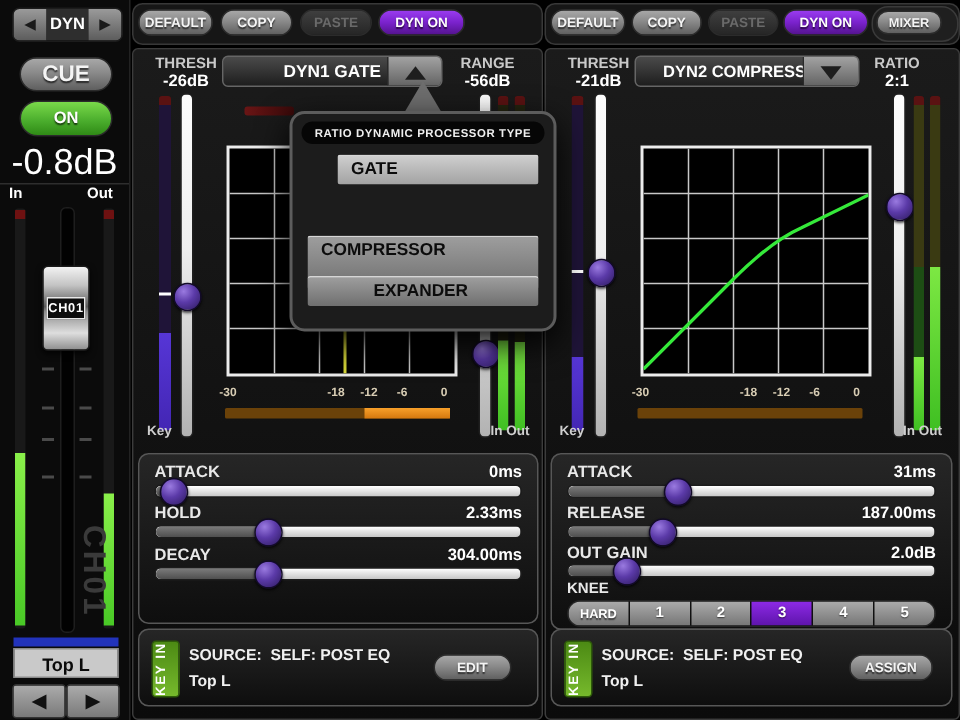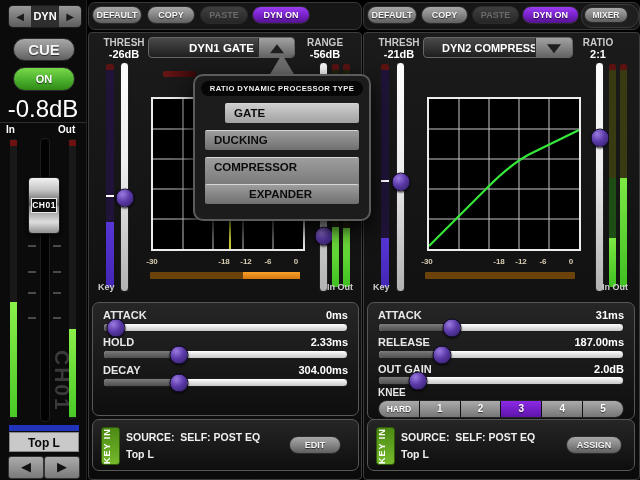--- a/index.html
+++ b/index.html
@@ -341,18 +341,17 @@
     <div class="keyin-badge" style="position:absolute;left:8px;top:7px;width:17px;height:36px;">KEY IN</div>
     <div class="src" style="position:absolute;left:33px;top:11px;">SOURCE:  SELF: POST EQ</div>
     <div class="src" style="position:absolute;left:33px;top:28px;">Top L</div>
     <div class="pill" style="position:absolute;left:198px;top:16px;width:56px;height:18px;font-size:9px;line-height:17px;">ASSIGN</div>
   </div>
 
   <div class="abs caret-up" style="left:269px;top:54px;"></div>
   <div class="abs popup" style="left:193px;top:74px;width:174px;height:143px;">
     <div class="popup-title" style="position:absolute;left:6px;top:5px;right:6px;height:15px;">RATIO DYNAMIC PROCESSOR TYPE</div>
     <div class="popt sel" style="position:absolute;left:10px;right:10px;top:27px;height:20px;margin-left:20px;">GATE</div>
-    <div class="popt" style="position:absolute;left:10px;right:10px;top:54px;height:20px;">DUCKING</div>
     <div class="popt" style="position:absolute;left:10px;right:10px;top:81px;height:36px;">COMPRESSOR</div>
     <div class="popt" style="position:absolute;left:10px;right:10px;top:108px;height:20px;padding-left:44px;">EXPANDER</div>
   </div>
 
 </div>
 
 </body></html>

